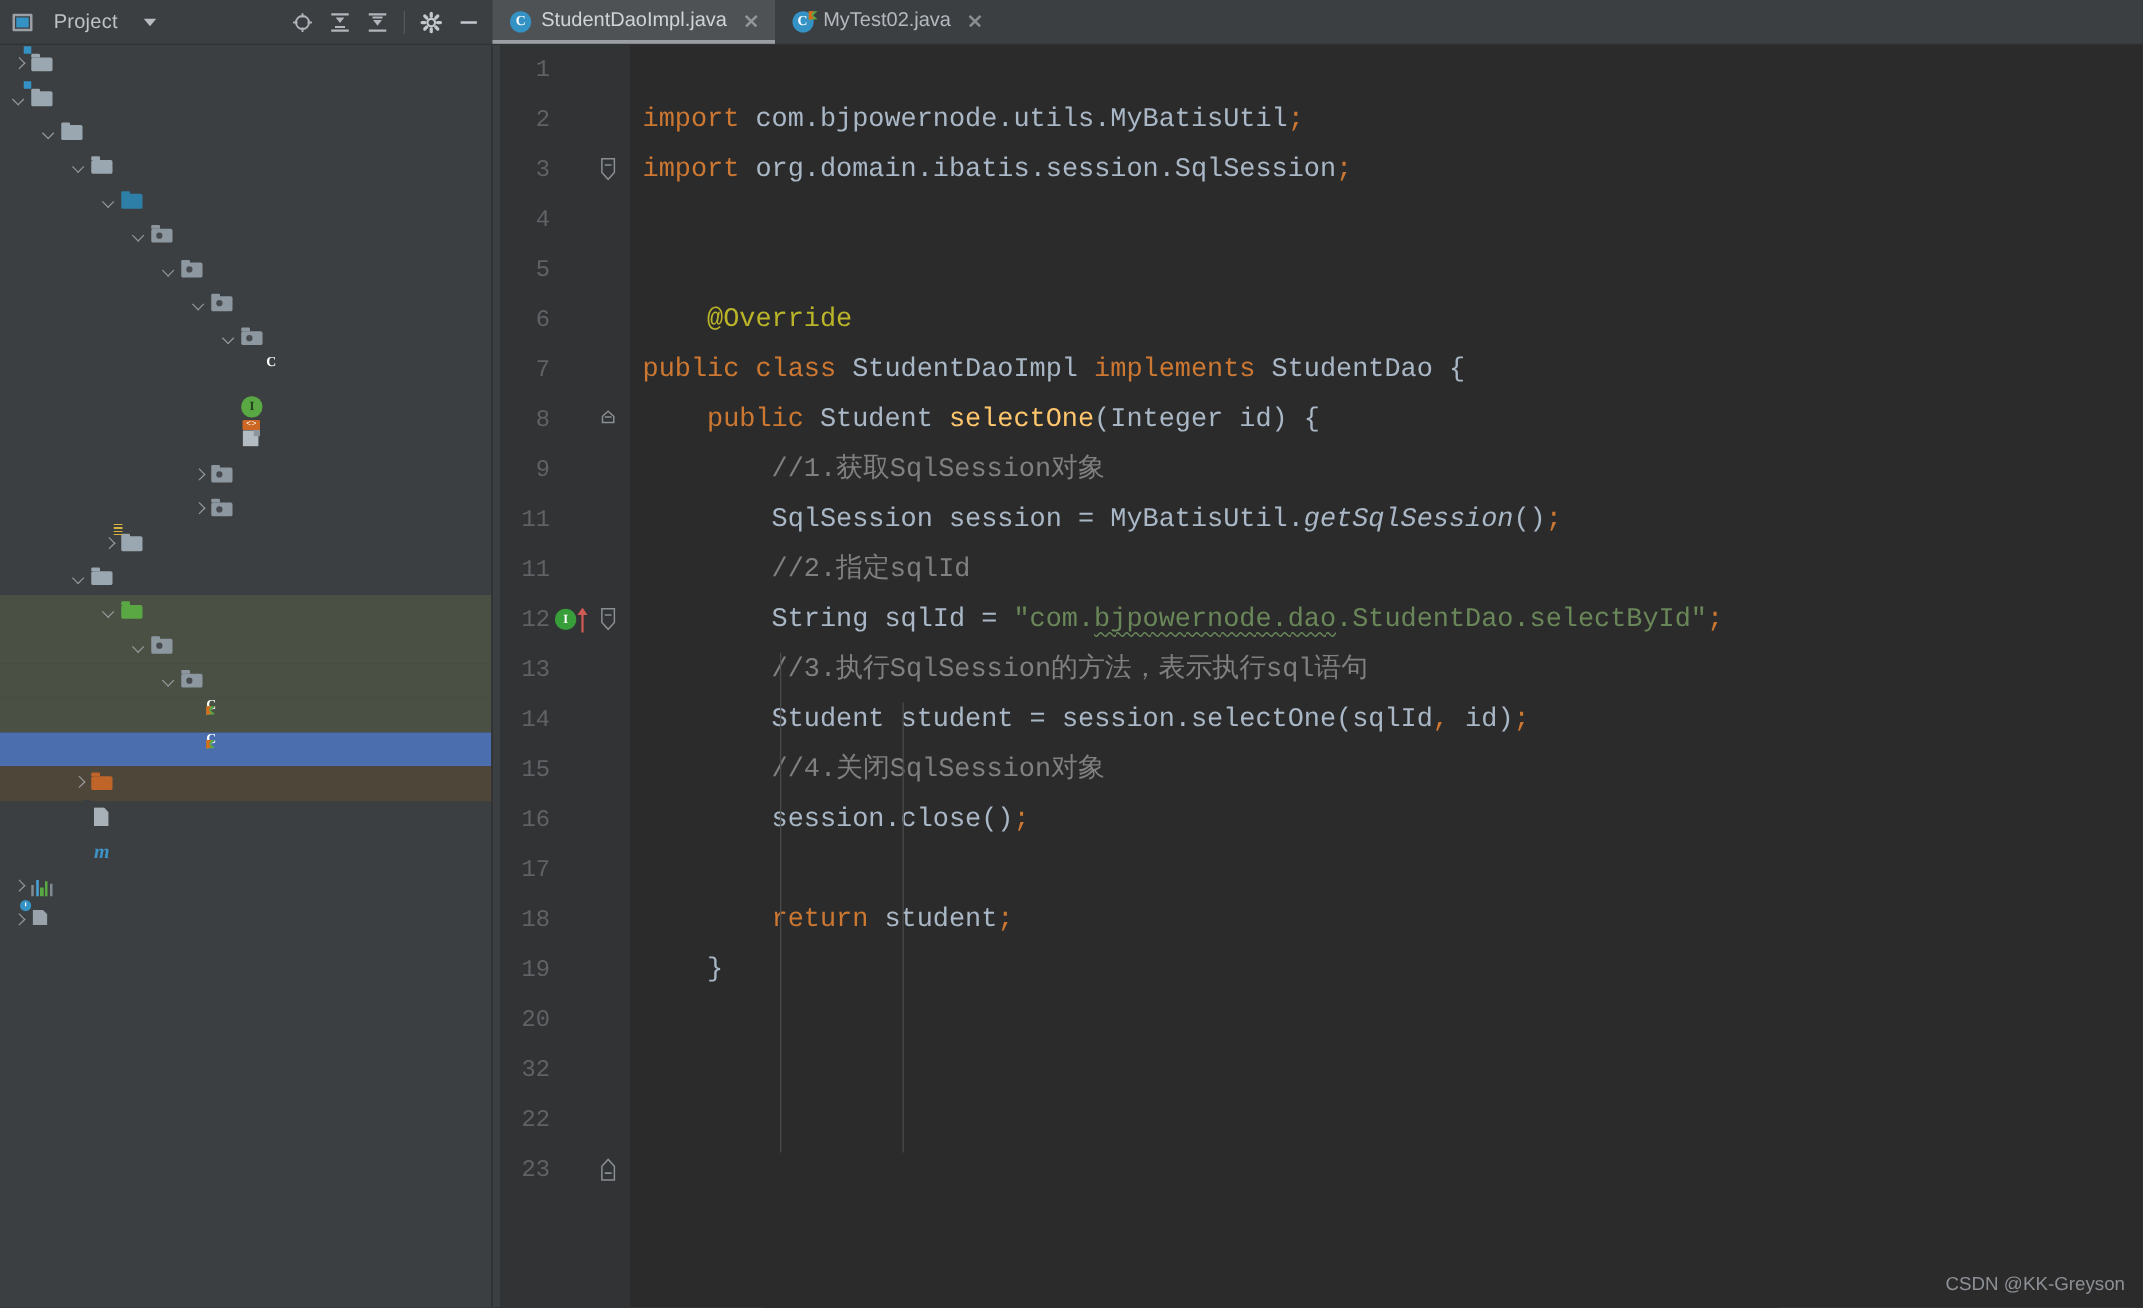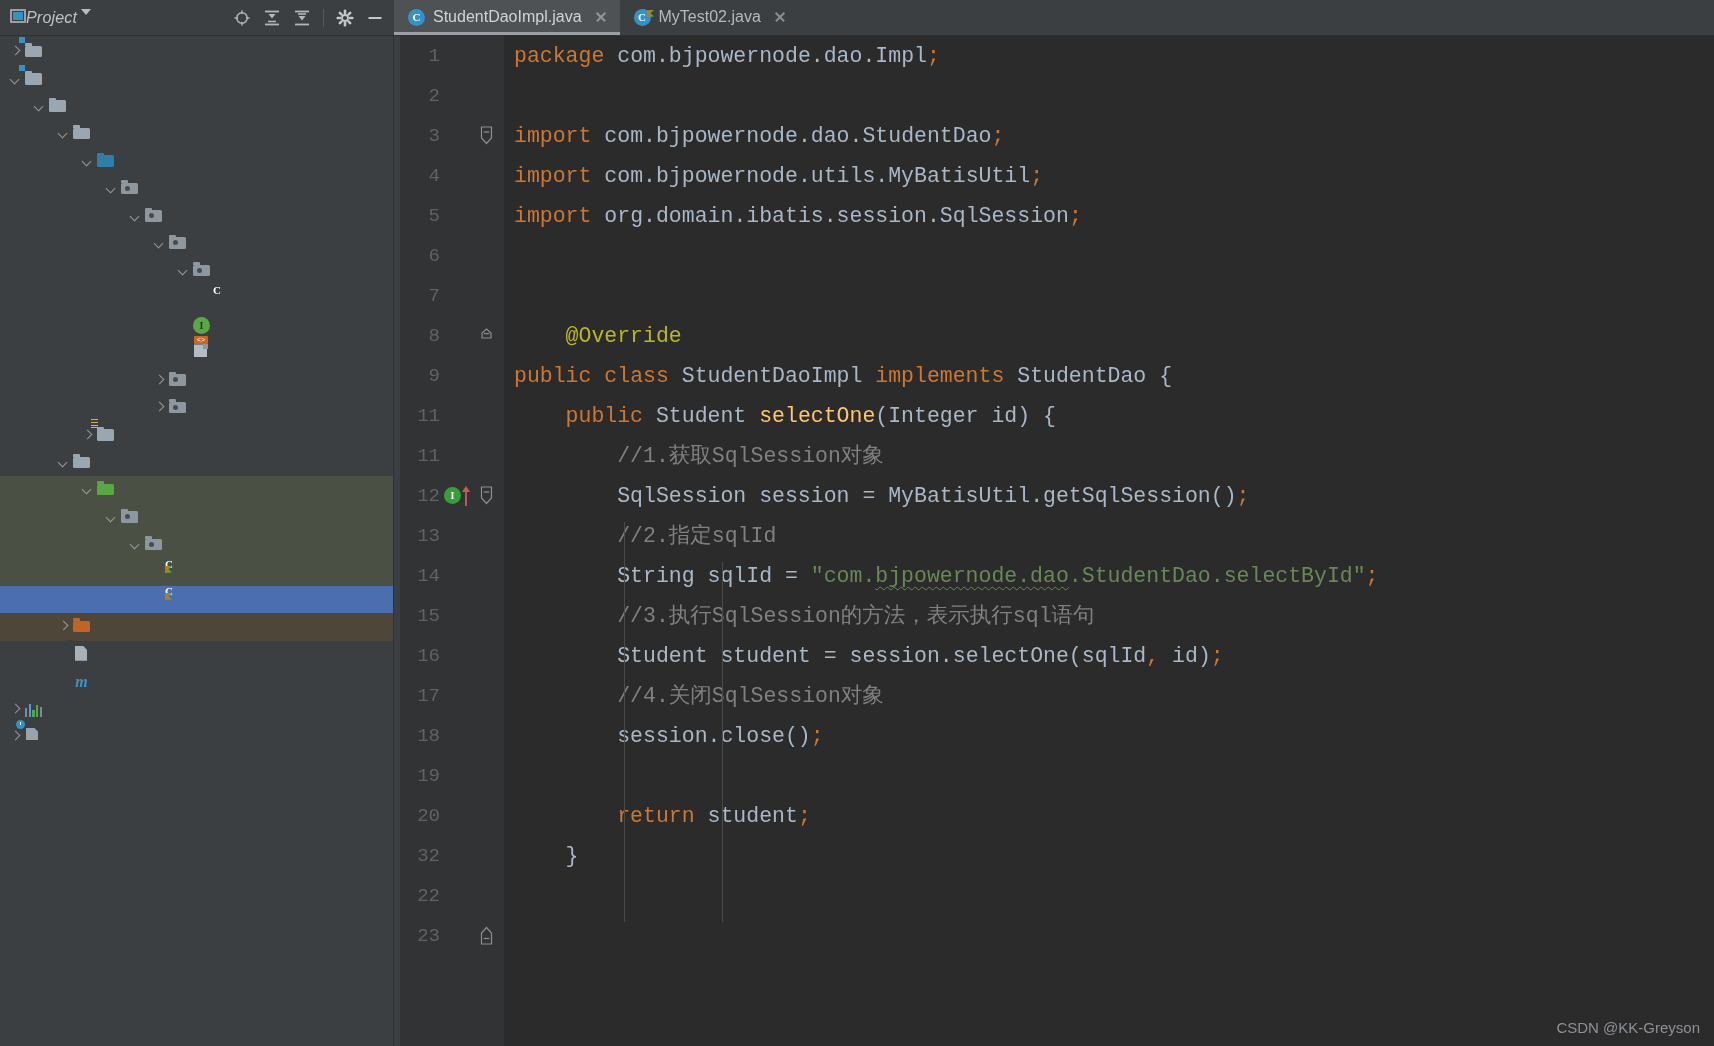--- a/index.html
+++ b/index.html
@@ -15,21 +15,21 @@
   .topbar { display: flex; height: 36px; flex: 0 0 36px; }
 
   
   .tw-header {
     width: 394px; flex: 0 0 394px;
     background: #3c3f41;
     display: flex; align-items: center;
     padding: 0 6px 0 10px;
     border-bottom: 1px solid #2f3133;
   }
-  .tw-title { display: flex; align-items: flex-start; gap: 0; font-style: italic; }
+  .tw-title { display: flex; align-items: center; gap: 17px; }
   .tw-title-label { color: #bdc3c7; font-size: 16px; letter-spacing: .2px; }
   .mini-window-icon {
     width: 16px; height: 14px; border: 2px solid #9aa0a6; border-radius: 1px;
     background: #3c3f41; position: relative;
   }
   .mini-window-icon::after {
     content: ""; position: absolute; left: 1px; top: 1px; right: 1px; bottom: 1px;
     background: #3592c4;
   }
   .caret-down {
@@ -199,21 +199,21 @@
     height: 40px; line-height: 40px; white-space: pre;
     font-family: "Liberation Mono", monospace; font-size: 21.5px; color: #a9b7c6;
     letter-spacing: 0px;
   }
   .kw { color: #cc7832; }
   .cls { color: #a9b7c6; }
   .mth { color: #ffc66d; }
   .ann { color: #bbb529; }
   .cmt { color: #808080; }
   .str { color: #6a8759; }
-  .stat { color: #a9b7c6; }
+  .stat { color: #a9b7c6; font-style: italic; }
   .semi { color: #cc7832; }
   .wavy {
     text-decoration: underline wavy #6a8759;
     text-underline-offset: 4px;
     text-decoration-thickness: 1px;
   }
 
   
   .indent-guide { position: absolute; width: 1px; background: #4b4b4b; }
 
@@ -638,23 +638,21 @@
                   <path d="M6.5 1.5 L11.5 7 L11.5 18 L1.5 18 L1.5 7 Z" fill="none" stroke="#8a8f94" stroke-width="1.2"></path>
                   <line x1="3.8" y1="12.5" x2="9.2" y2="12.5" stroke="#8a8f94" stroke-width="1.3"></line>
                 </svg></span>
             </span>
           </div>
         </div>
 
       <div class="code-area" id="codeArea">
         <div class="indent-guide" style="left:120px; top:486px; height:400px;"></div>
         <div class="indent-guide" style="left:218px; top:526px; height:360px;"></div>
-      <div class="cline"><span class="kw">package</span> <span class="cls">com</span>.<span class="cls">bjpowernode</span>.<span class="cls">dao</span>.<span class="cls">Impl</span><span class="semi">;</span></div>
           <div class="cline">&nbsp;</div>
-          <div class="cline"><span class="kw">import</span> <span class="cls">com</span>.<span class="cls">bjpowernode</span>.<span class="cls">dao</span>.<span class="cls">StudentDao</span><span class="semi">;</span></div>
           <div class="cline"><span class="kw">import</span> <span class="cls">com</span>.<span class="cls">bjpowernode</span>.<span class="cls">utils</span>.<span class="cls">MyBatisUtil</span><span class="semi">;</span></div>
           <div class="cline"><span class="kw">import</span> <span class="cls">org</span>.<span class="cls">domain</span>.<span class="cls">ibatis</span>.<span class="cls">session</span>.<span class="cls">SqlSession</span><span class="semi">;</span></div>
           <div class="cline">&nbsp;</div>
           <div class="cline">&nbsp;</div>
           <div class="cline">    <span class="ann">@Override</span></div>
           <div class="cline"><span class="kw">public</span> <span class="kw">class</span> <span class="cls">StudentDaoImpl</span> <span class="kw">implements</span> <span class="cls">StudentDao</span> {</div>
           <div class="cline">    <span class="kw">public</span> <span class="cls">Student</span> <span class="mth">selectOne</span>(<span class="cls">Integer</span> <span class="cls">id</span>) {</div>
           <div class="cline"><span class="cmt">        //1.获取SqlSession对象</span></div>
           <div class="cline">        <span class="cls">SqlSession</span> <span class="cls">session</span> = <span class="cls">MyBatisUtil</span>.<span class="stat">getSqlSession</span>()<span class="semi">;</span></div>
           <div class="cline"><span class="cmt">        //2.指定sqlId</span></div>

